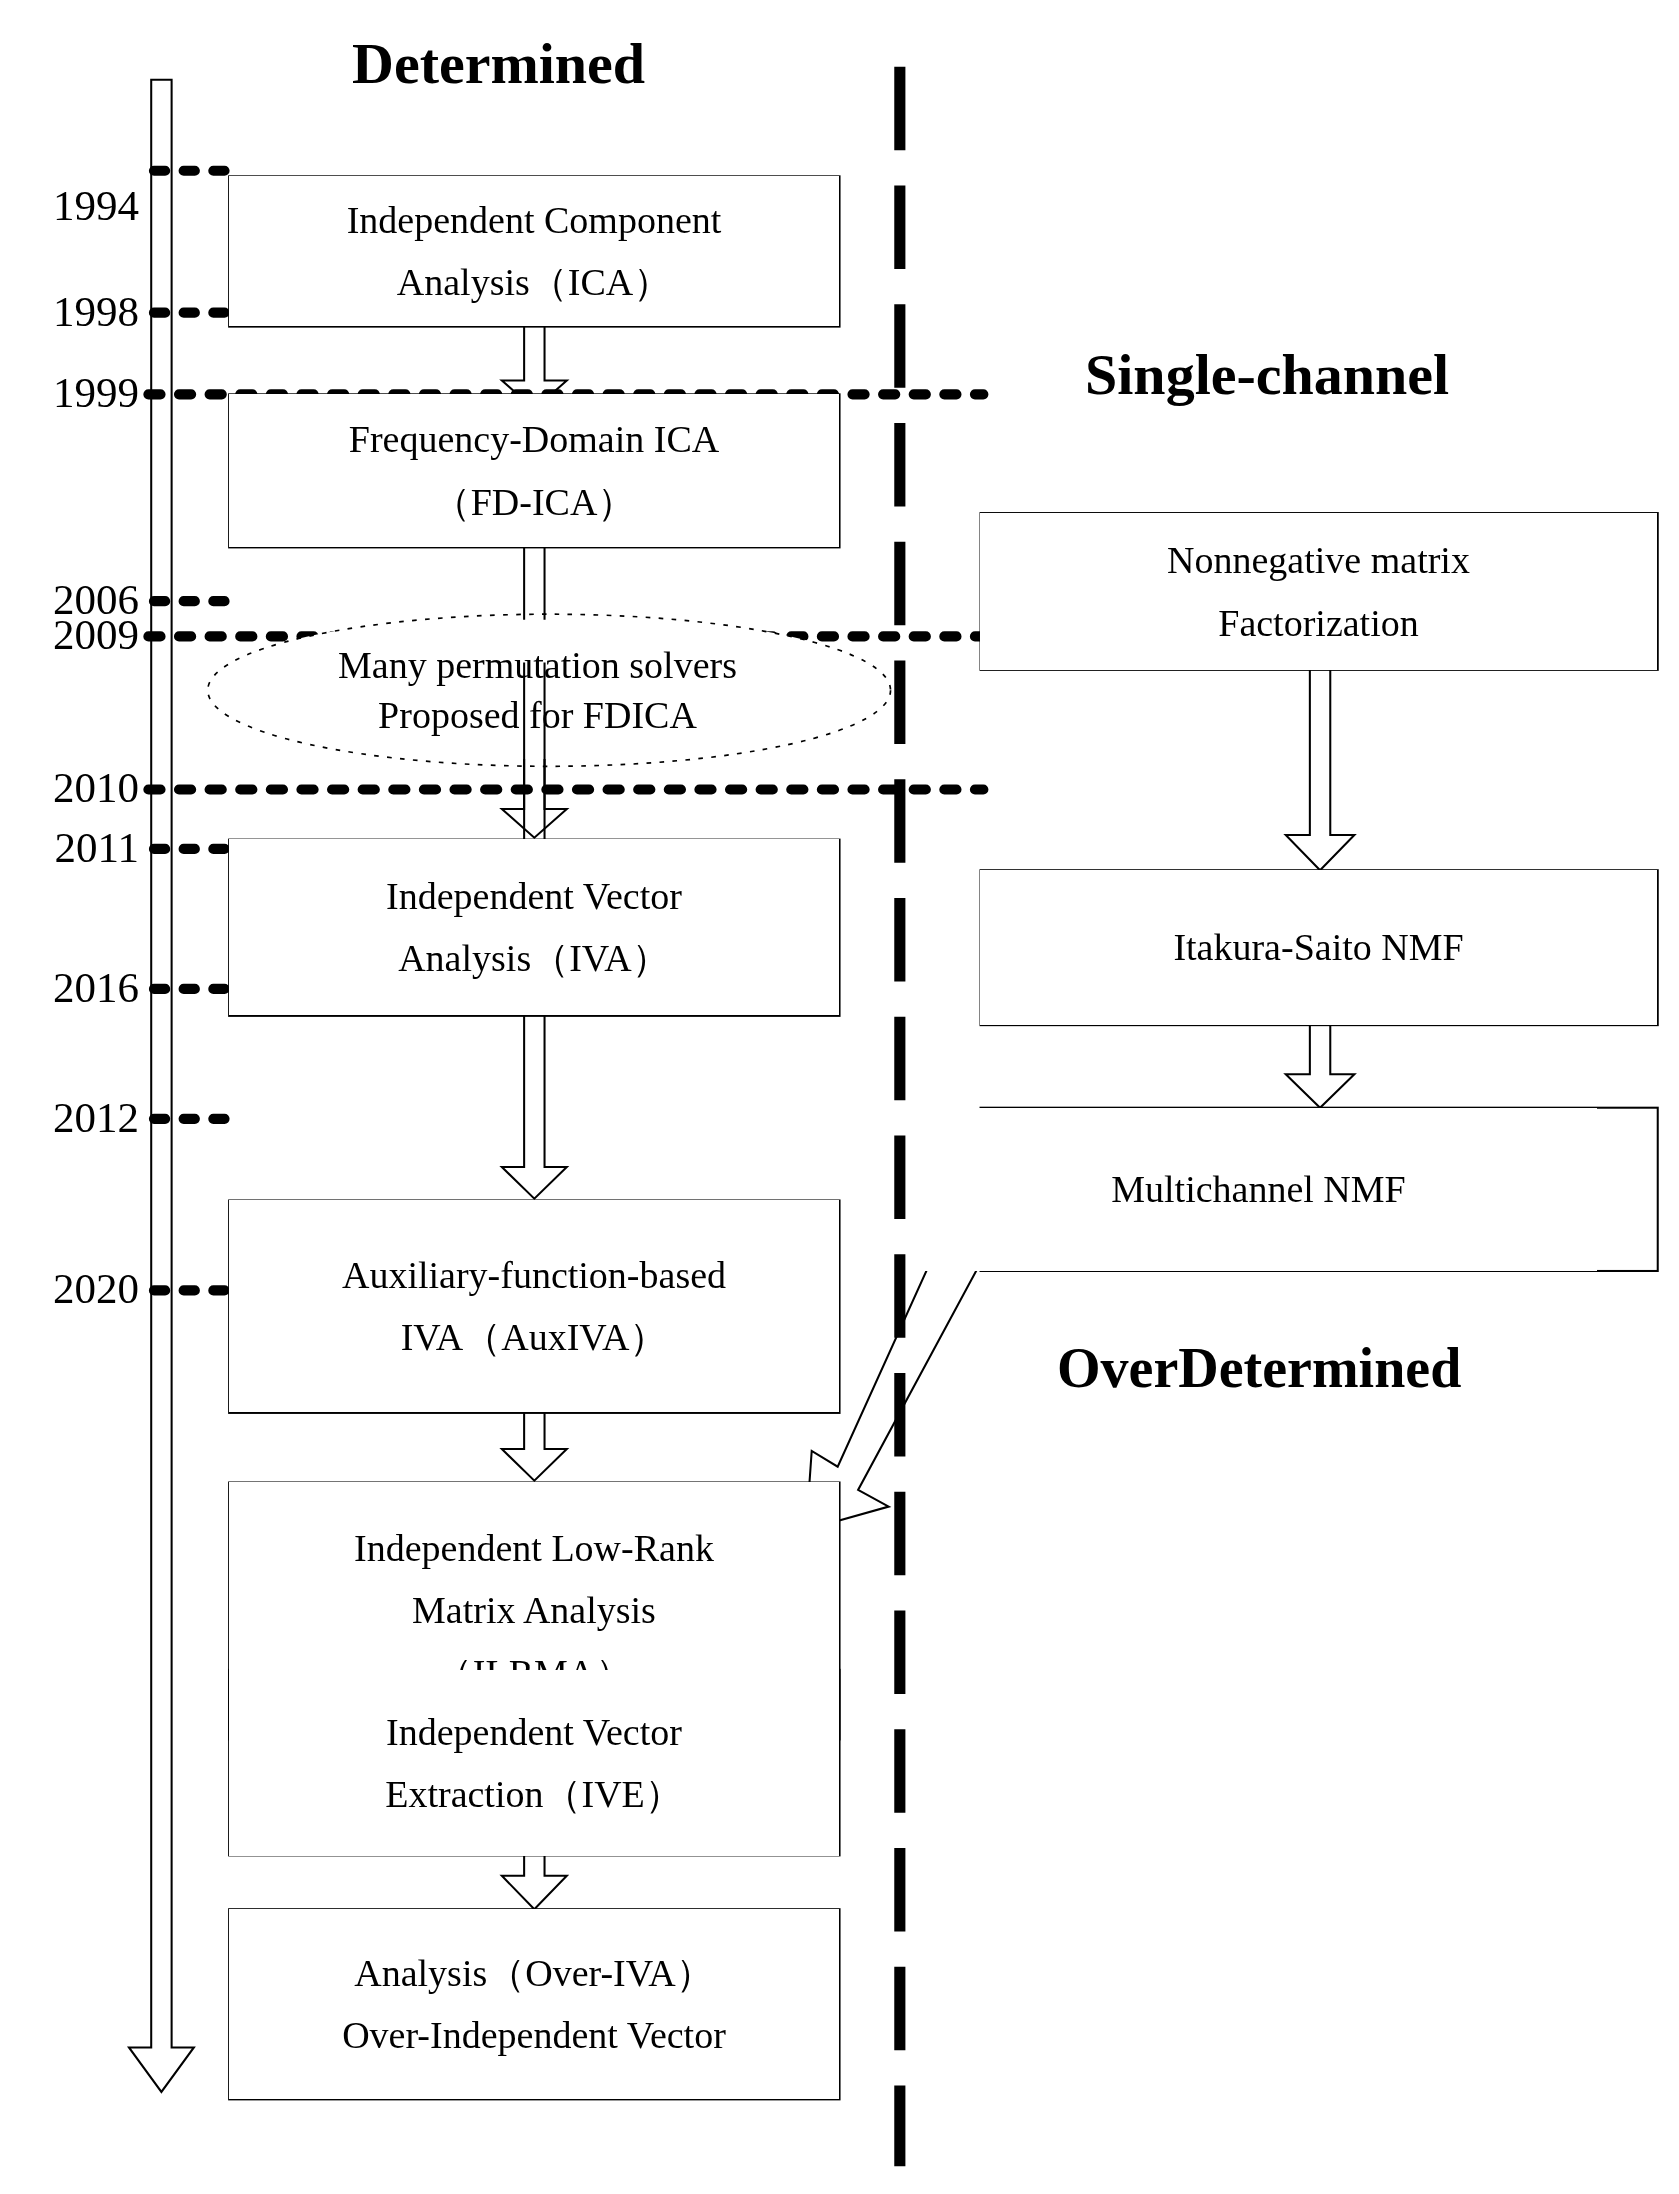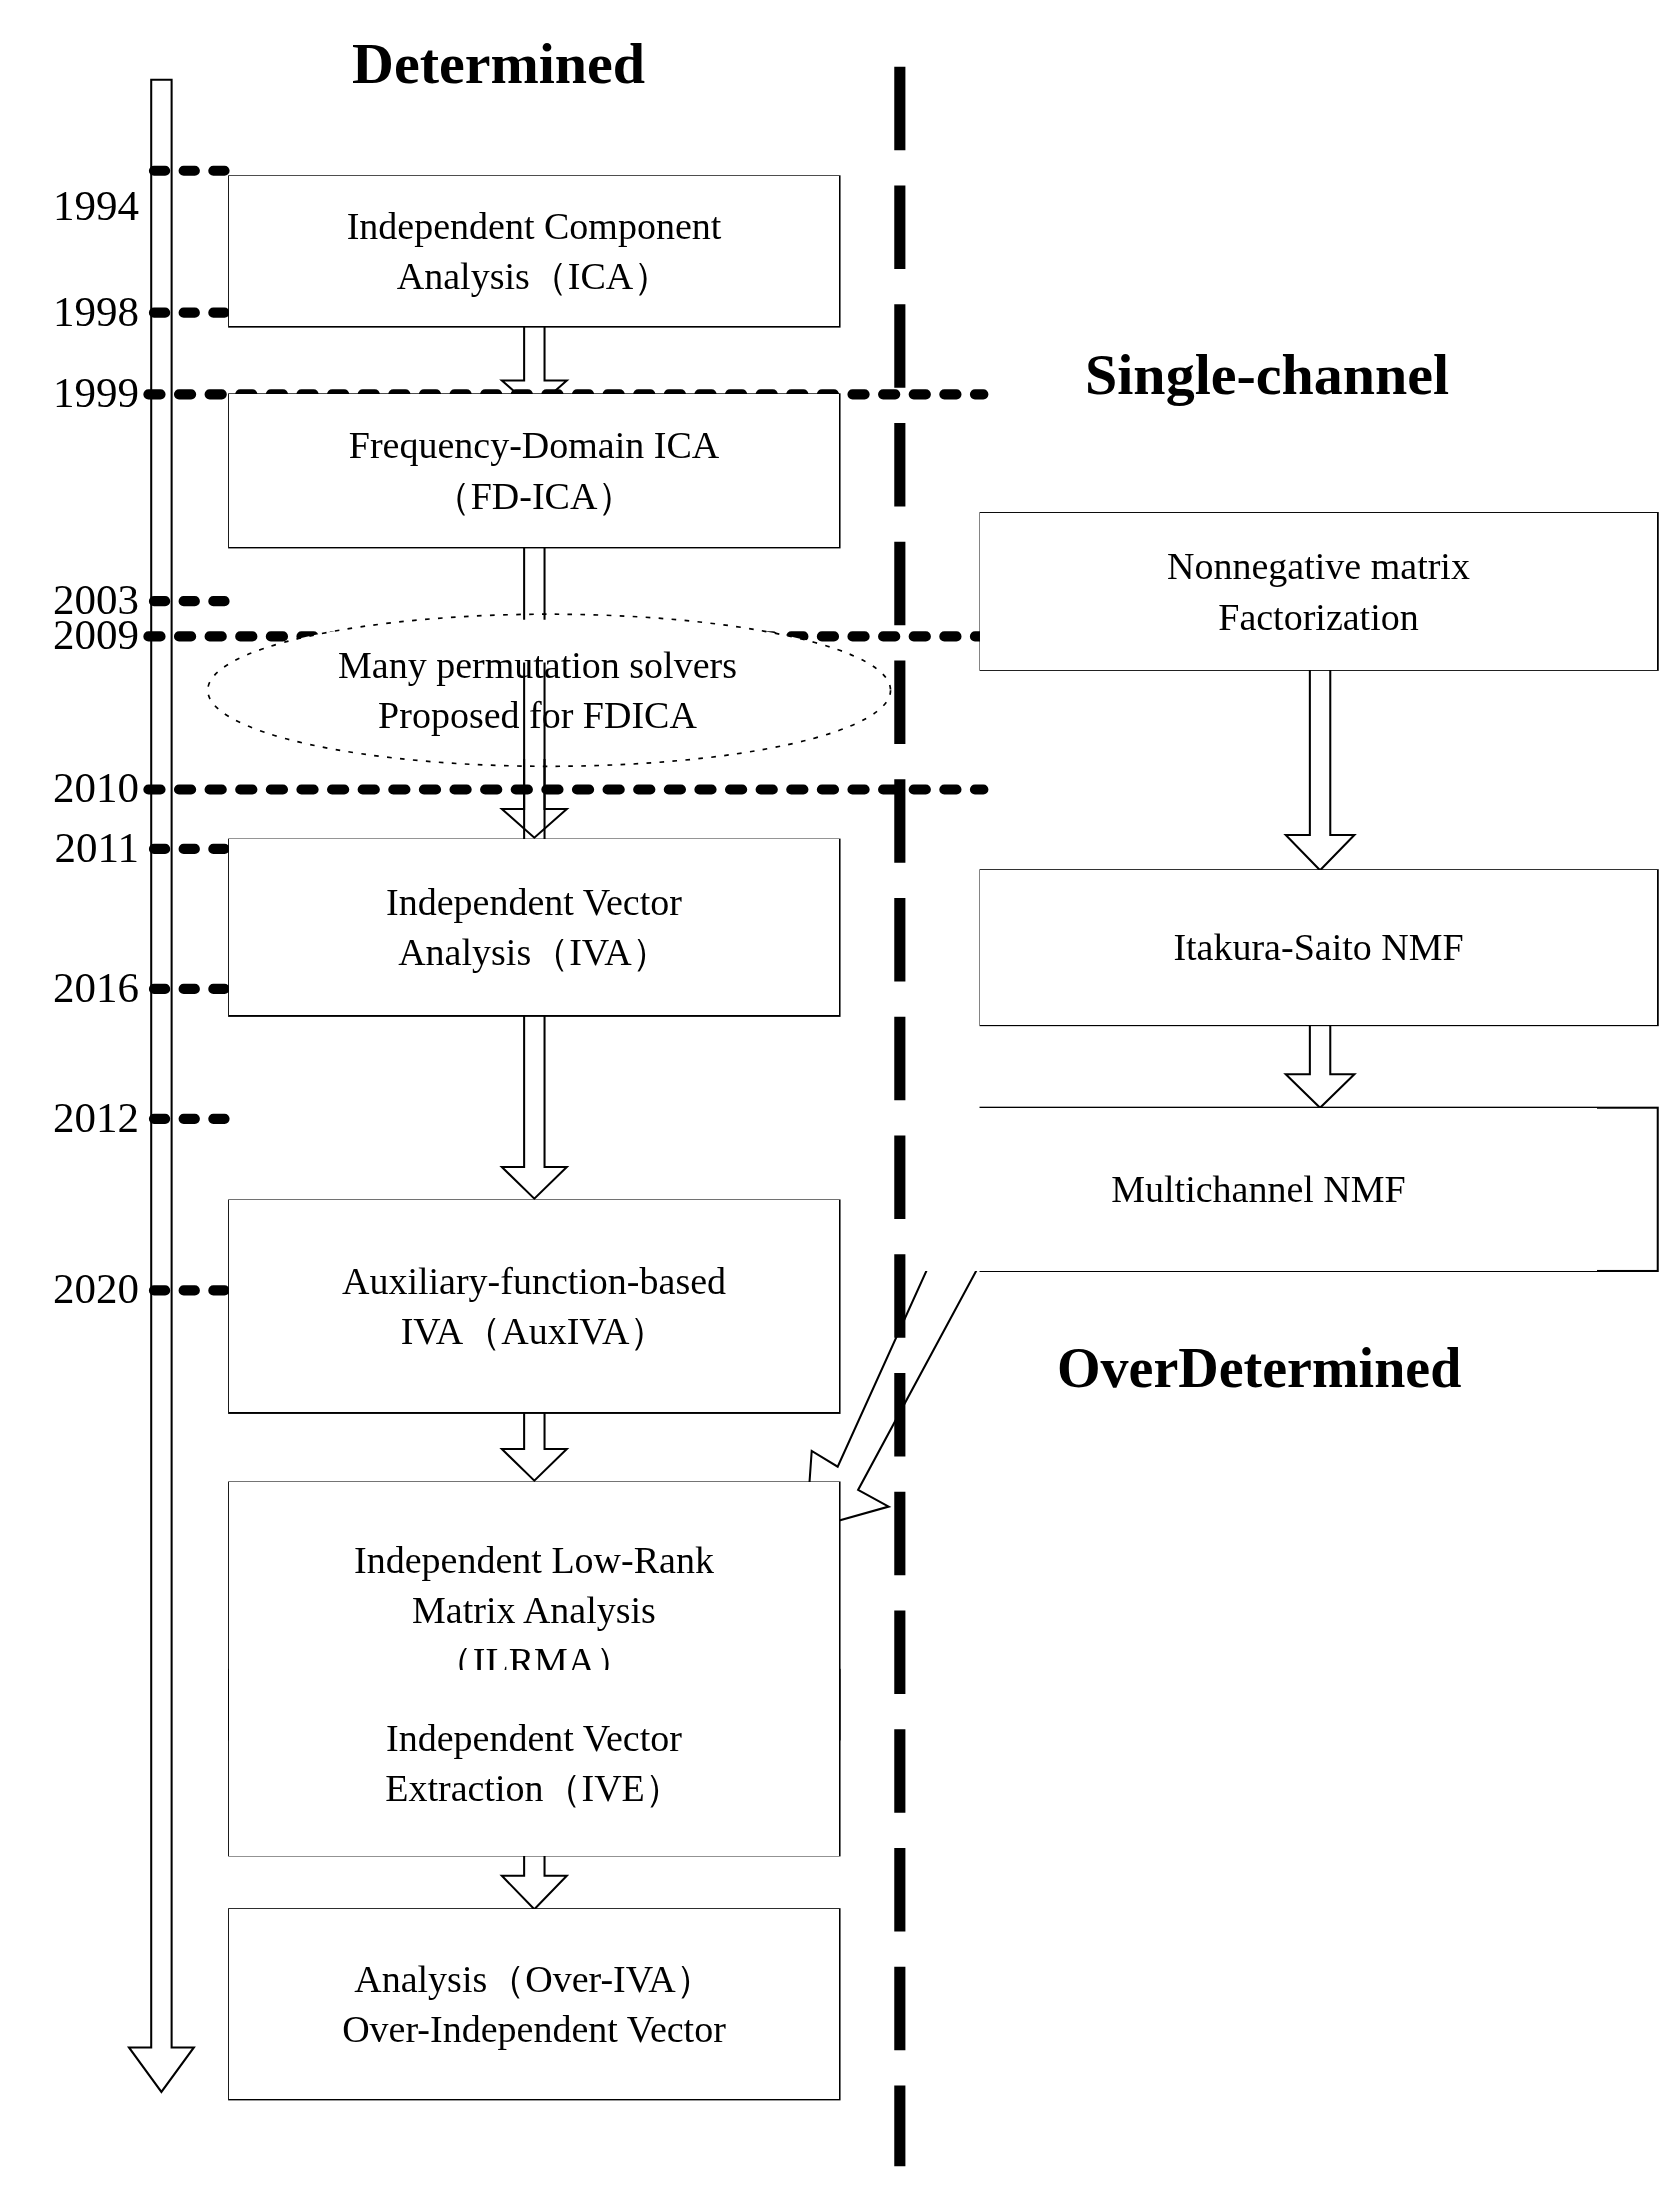--- a/index.html
+++ b/index.html
@@ -17,20 +17,21 @@
     border:1.9px solid #000000;
     background:#ffffff;
     display:flex;flex-direction:column;
     align-items:center;justify-content:center;
     text-align:center;
     font-family:"Liberation Serif", serif;
     font-size:38px;
     line-height:1.32;
     color:#000000;
     z-index:3;
+    gap:12px;
   }
   .box span{display:block;white-space:nowrap;}
   .ell-label{
     position:absolute;
     display:flex;flex-direction:column;
     align-items:center;justify-content:center;
     text-align:center;
     font-family:"Liberation Serif", serif;
     font-size:38px;line-height:1.32;color:#000;
     z-index:3;pointer-events:none;
@@ -167,21 +168,21 @@
   <div class="hdr" style="left:352px;top:30px;font-size:58px;">Determined</div>
 
   <div class="hdr" style="left:1085px;top:341px;font-size:58px;">Single-channel</div>
 
   <div class="hdr" style="left:1057px;top:1336px;font-size:56px;">OverDetermined</div>
 
 
   <div class="yr" style="left:0px;width:139px;top:145px;margin-top:36px;">1994</div>
   <div class="yr" style="left:0px;width:139px;top:287px;">1998</div>
   <div class="yr" style="left:0px;width:139px;top:368px;">1999</div>
-  <div class="yr" style="left:0px;width:139px;top:575px;">2003</div>
+  <div class="yr" style="left:0px;width:139px;top:575px;">2006</div>
   <div class="yr" style="left:0px;width:139px;top:610px;">2009</div>
   <div class="yr" style="left:0px;width:139px;top:763px;">2010</div>
   <div class="yr" style="left:0px;width:139px;top:823px;">2011</div>
   <div class="yr" style="left:0px;width:139px;top:963px;">2016</div>
   <div class="yr" style="left:0px;width:139px;top:1093px;">2012</div>
   <div class="yr" style="left:0px;width:139px;top:1264px;">2020</div>
 
   <div class="box" style="left:229px;top:176px;width:610px;height:150px;border:none;">
     <span>Independent Component</span>
     <span>Analysis（ICA）</span>

